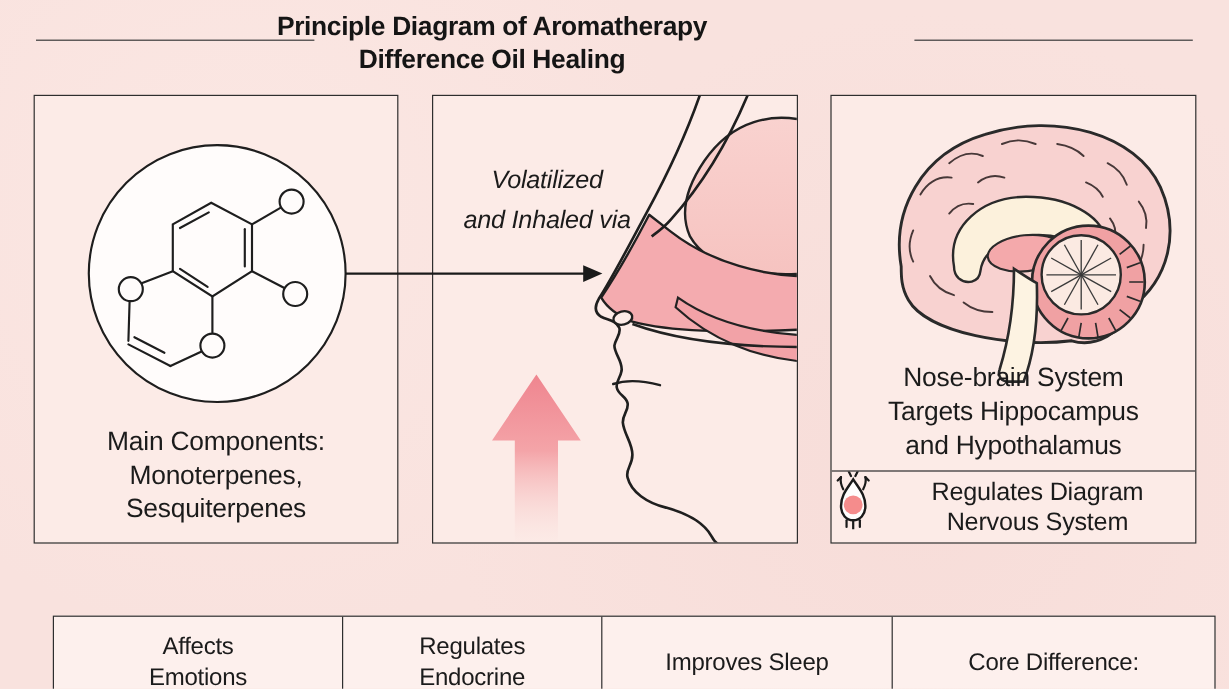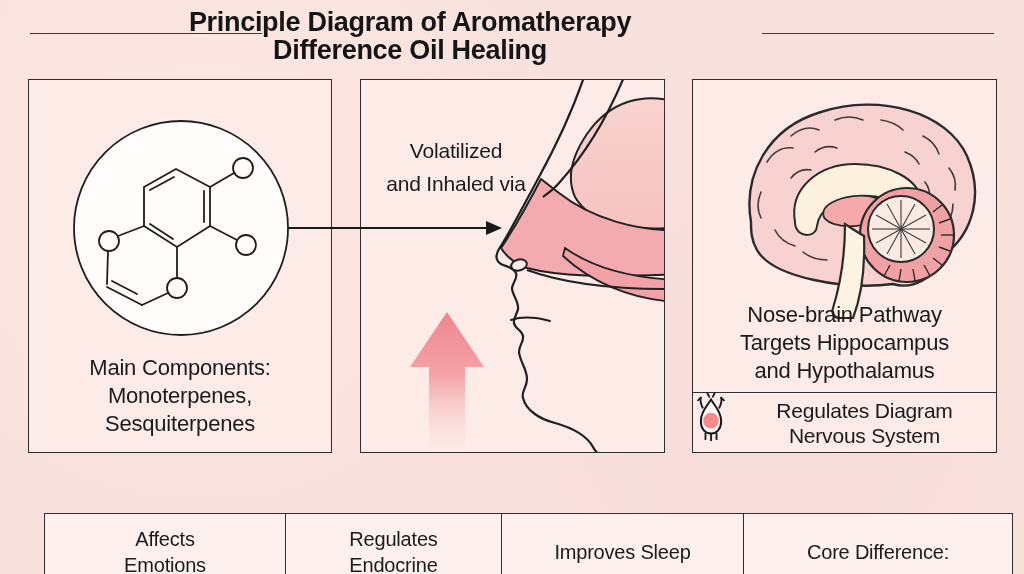--- a/index.html
+++ b/index.html
@@ -8,36 +8,36 @@
     font-family:"Liberation Sans", sans-serif;
     color:#1b1b1b;
     background:#f9e2de;
   }
   .stage{position:relative;width:1024px;height:574px;background:
     radial-gradient(circle at 20% 30%, #fbe7e3 0%, rgba(251,231,227,0) 40%),
     radial-gradient(circle at 75% 70%, #f7ddd9 0%, rgba(247,221,217,0) 45%),
     #f9e2de;}
   
   .title{position:absolute;left:0;top:8px;width:820px;text-align:center;
-    font-size:27px;font-weight:600;line-height:28px;letter-spacing:-0.3px;color:#151515;}
+    font-size:22px;font-weight:600;line-height:28px;letter-spacing:-0.3px;color:#151515;}
   .rule{position:absolute;top:33px;height:0;border-top:1.6px solid #3a3a3a;}
   .rule.left{left:30px;width:232px;}
   .rule.right{left:762px;width:232px;}
   
   .panel{position:absolute;top:79px;height:374px;background:#fcebe7;
     border:1.6px solid #2e2e2e;box-sizing:border-box;overflow:hidden;}
   .panel.p-left{left:28px;width:304px;}
   .panel.p-mid{left:360px;width:305px;}
   .panel.p-right{left:692px;width:305px;}
   .panel svg{position:absolute;left:0;top:0;}
   .caption{position:absolute;width:100%;text-align:center;font-size:22px;line-height:28px;letter-spacing:-0.2px;}
   .cap-left{top:274px;}
   .cap-right{top:221px;}
   .mid-label{position:absolute;left:2px;top:54px;width:186px;text-align:center;
-    font-size:21px;line-height:33px;letter-spacing:-0.2px;}
+    font-size:21px;line-height:33px;letter-spacing:-0.2px;font-style:italic;}
   
   .sub-row{position:absolute;left:0;bottom:0;width:100%;height:60px;
     border-top:1.6px solid #2e2e2e;box-sizing:border-box;}
   .sub-row .sub-text{position:absolute;left:40px;right:0;top:5px;text-align:center;
     font-size:21px;line-height:25px;letter-spacing:-0.2px;}
   .neuron{position:absolute;left:17px;top:7px;}
   
   .connector{position:absolute;left:286px;top:218px;width:218px;height:20px;}
   
   .footer{position:absolute;left:44px;top:485px;width:969px;height:77px;
@@ -193,21 +193,21 @@
           <line x1="160" y1="139" x2="146" y2="114"></line>
           <line x1="160" y1="139" x2="160" y2="110"></line>
           <line x1="160" y1="139" x2="174" y2="114"></line>
           <line x1="160" y1="139" x2="185" y2="125"></line>
         </g>
 
         <path d="M104,134 C104,164 100,192 92,218 C90,224 94,228 99,228 L112,228 C122,202 124,174 123,146 C116,142 110,138 104,134 Z" fill="#fdf3e2" stroke="#2a2a2a" stroke-width="2.2"></path>
       </g>
     </svg>
     <div class="caption cap-right">
-      <div>Nose-brain Pathway</div>
+      <div>Nose-brain System</div>
       <div>Targets Hippocampus</div>
       <div>and Hypothalamus</div>
     </div>
     <div class="sub-row">
       <svg class="neuron" width="36" height="48" viewBox="0 0 36 52">
         <g stroke="#1a1a1a" stroke-width="2" fill="none" stroke-linecap="round">
           <path d="M18,7 C13,15 7,21 7,31 C7,39 12,44 18,44 C24,44 29,39 29,31 C29,21 23,15 18,7 Z" fill="#fffdfc" stroke-width="2.2"></path>
           <path d="M16,4 L14,0"></path>
             <path d="M20,4 L22,0"></path>
           <path d="M9,16 C7,12 6,9 7,5"></path>

